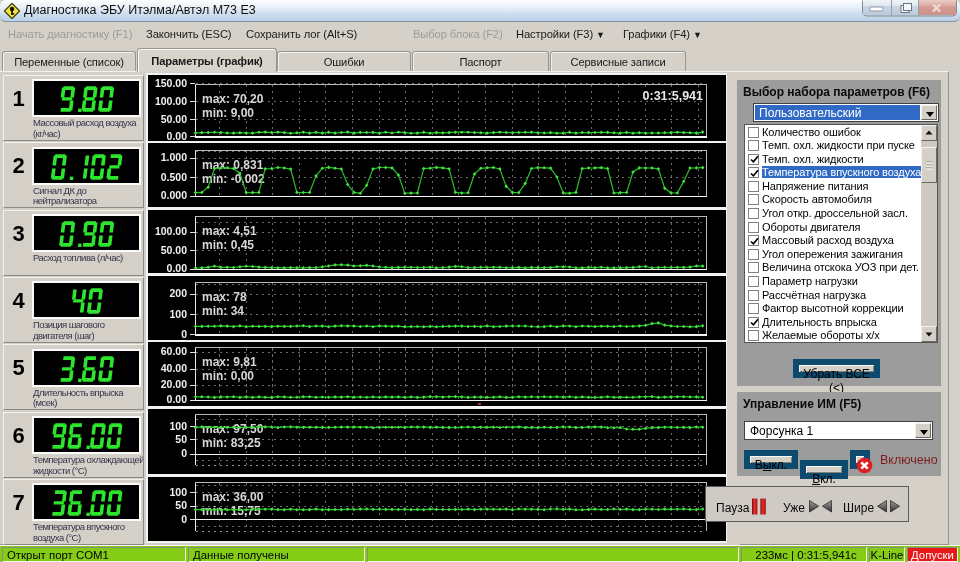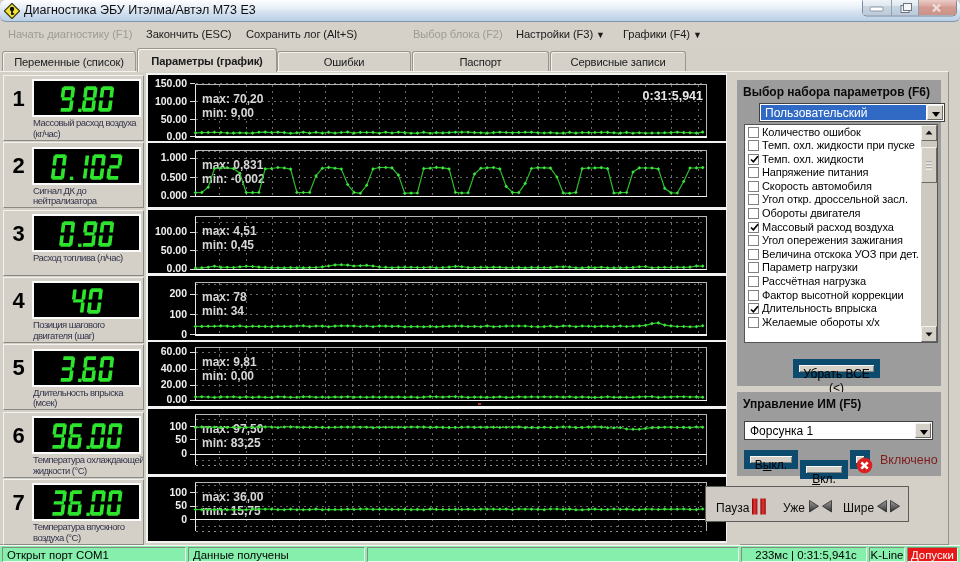--- a/index.html
+++ b/index.html
@@ -40,21 +40,21 @@
 .cb svg { position:absolute; left:0.5px; top:0.5px; }
 .ltx { position:absolute; left:17px; top:0.5px; color:#000; }
 .ltx.sel { background:#316ac5; color:#fff; padding-right:40px; }
 #sbar { position:absolute; left:921px; top:125px; width:16px; height:217px; background:#cdc9c1; }
 .sbtn { position:absolute; left:0; width:16px; height:16px; background:#d4d0c8; border:1px solid; border-color:#f4f2ee #6a6a64 #6a6a64 #f4f2ee; }
 #sthumb { position:absolute; left:0; top:22px; width:16px; height:36px; background:#d4d0c8; border:1px solid; border-color:#f4f2ee #6a6a64 #6a6a64 #f4f2ee; }
 .btn { position:absolute; background:#d4d0c8; border:6px solid #0c4a6e; box-shadow:inset 1px 1px 0 #f8f8f6, inset -1px -1px 0 #84847e; font-size:12px; color:#000; text-align:center; }
 #paupan { position:absolute; left:705px; top:486px; width:204px; height:36px; background:#cfcbc4; border:1px solid #5c5c58; }
 #paupan span { position:absolute; top:14px; font-size:12px; color:#0a0a0a; }
 
-#status { position:absolute; left:0; top:545px; width:960px; height:17px; background:#86efac; font-size:11.4px; color:#000; border-top:1px solid #f8f7f4; }
+#status { position:absolute; left:0; top:545px; width:960px; height:17px; background:#84cc16; font-size:11.4px; color:#000; border-top:1px solid #f8f7f4; }
 .scell { position:absolute; top:1px; height:15px; border:1px solid; border-color:#8a8a84 #f4f2ee #f4f2ee #8a8a84; padding:1px 0 0 4px; white-space:nowrap; overflow:hidden; }
 </style></head>
 <body>
 <div id="win">
   <div id="title">
     <svg id="icon" width="16" height="16">
         <g>
           <rect x="2.6" y="2.6" width="10.8" height="10.8" transform="rotate(45 8 8)" fill="#f2e23a" stroke="#3a3a10" stroke-width="1.2"></rect>
           <circle cx="8" cy="6" r="2.2" fill="#111"></circle>
           <rect x="7.2" y="7" width="1.7" height="5" fill="#111"></rect>
@@ -620,41 +620,49 @@
             <rect x="1.5" y="21.8" width="10.2" height="3.8" fill="#2ee52e"></rect>
             <rect x="0.0" y="14.4" width="3.6" height="10.0" fill="#2ee52e"></rect>
             <rect x="0.0" y="1.2" width="3.6" height="10.0" fill="#2ee52e"></rect>
           </g>
         </svg>
       </div>
 <div class="llab"><span>Температура впускного</span><br><span>воздуха (°C)</span></div>
 </div>
   <div class="gbox" style="top:80px; height:306px;">
     <div class="cap">Выбор набора параметров (F6)</div>
-    <div class="combo" style="left:22px; top:23px; width:186px;">
+    <div class="combo" style="left:16px; top:23px; width:186px;">
       <div class="cfill">Пользовательский</div>
       <div class="cbtn"></div>
     </div>
   </div>
   <div id="list">
       <div class="litem">
         <span class="cb"></span>
         <span class="ltx">Количество ошибок</span>
       </div>
 <div class="litem">
         <span class="cb"></span>
         <span class="ltx">Темп. охл. жидкости при пуске</span>
       </div>
 <div class="litem">
         <span class="cb">
           <svg width="9" height="9" viewBox="0 0 9 9">
             <path d="M1,4.5 L3.4,6.8 L8,1.2" stroke="#000" stroke-width="1.7" fill="none"></path>
           </svg>
         </span>
         <span class="ltx">Темп. охл. жидкости</span>
+      </div>
+<div class="litem">
+        <span class="cb">
+          <svg width="9" height="9" viewBox="0 0 9 9">
+            <path d="M1,4.5 L3.4,6.8 L8,1.2" stroke="#000" stroke-width="1.7" fill="none"></path>
+          </svg>
+        </span>
+        <span class="ltx sel">Температура впускного воздуха</span>
       </div>
 <div class="litem">
         <span class="cb"></span>
         <span class="ltx">Напряжение питания</span>
       </div>
 <div class="litem">
         <span class="cb"></span>
         <span class="ltx">Скорость автомобиля</span>
       </div>
 <div class="litem">

